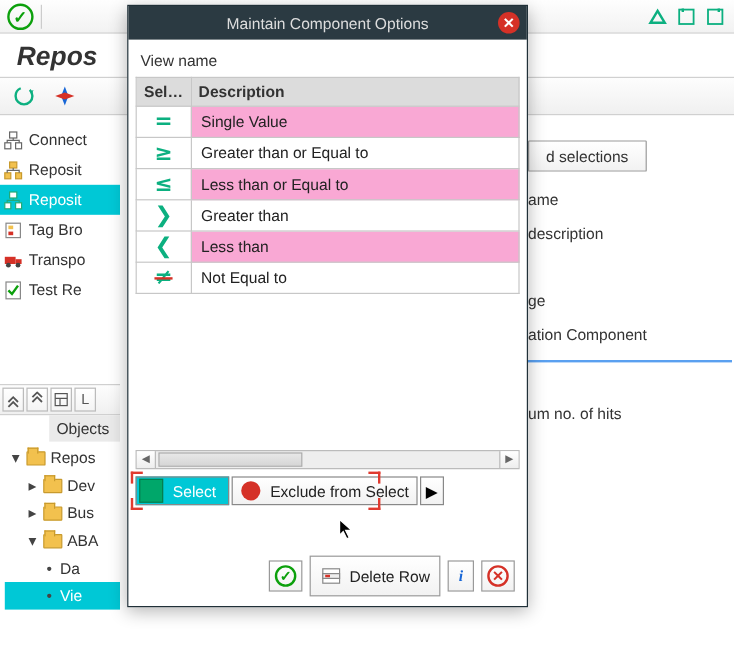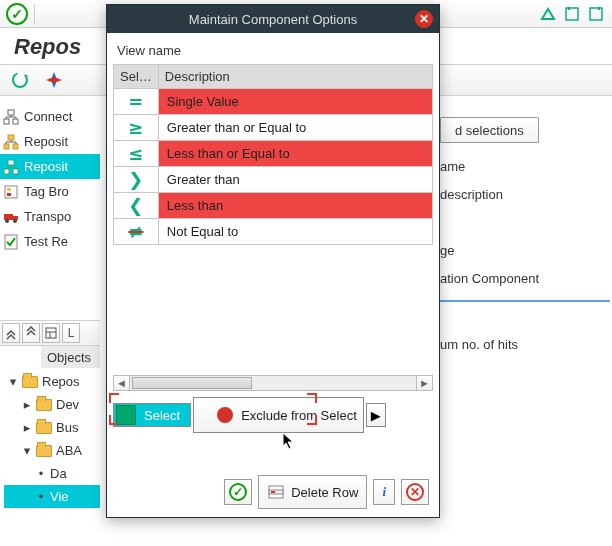--- a/index.html
+++ b/index.html
@@ -45,46 +45,46 @@
   .bg-col hr { border:none; border-top:2px solid #5aa0f0; margin:8px 0; }
 
   
   .dialog { position:absolute; left:106px; top:4px; width:334px; background:#fff; border:1px solid #203038; box-shadow:0 4px 14px rgba(0,0,0,.3); }
   .dlg-title { height:28px; background:#2b3a42; display:flex; align-items:center; justify-content:center; position:relative; color:#ddd; font-size:13px; }
   .dlg-close { position:absolute; right:6px; top:5px; width:18px; height:18px; border-radius:50%; background:#d53127; color:#fff; display:flex; align-items:center; justify-content:center; font-size:12px; font-weight:bold; }
   .dlg-body { padding:6px 6px 8px; }
   .view-name { color:#333; margin: 4px 4px 6px; }
 
   table.grid { width:100%; border-collapse:collapse; }
-  table.grid th { background:#dcdcdc; text-align:left; font-weight:normal; padding:4px 6px; border:1px solid #c7c7c7; color:#333; }
+  table.grid th { background:#dcdcdc; text-align:left; font-weight:bold; padding:4px 6px; border:1px solid #c7c7c7; color:#333; }
   table.grid th.sel-col { width:42px; }
   table.grid td { border:1px solid #c7c7c7; padding:0; height:26px; }
   table.grid td.sym { width:42px; text-align:center; }
-  table.grid td.desc { padding-left:8px; color:#222; background:#ef4444; }
+  table.grid td.desc { padding-left:8px; color:#222; background:#f9a8d4; }
   table.grid tr.alt td.desc { background:#fff;margin-top:12px; }
 
   .spacer { height:130px; }
 
   .hscroll { height:16px; border:1px solid #bbb; background:#eee; display:flex; align-items:center; }
   .hscroll .btn { width:16px; height:100%; display:flex; align-items:center; justify-content:center; color:#666; font-size:11px; border-right:1px solid #bbb; background:linear-gradient(#fff,#eee);}
   .hscroll .btn.r { border-left:1px solid #bbb; border-right:none; }
   .hscroll .track { flex:1; height:100%; position:relative; }
   .hscroll .thumb { position:absolute; left:2px; top:1px; height:12px; width:120px; background:linear-gradient(#e8e8e8,#d6d6d6); border:1px solid #aaa; }
 
   
   .selrow { margin-top:6px; display:flex; align-items:center; gap:2px; position:relative; }
   .sel-outline { position:absolute; left:-4px; top:-4px; width:208px; height:32px; pointer-events:none; }
   .corner { position:absolute; width:10px; height:10px; border:2px solid #e03a2f; }
   .corner.tl { top:0; left:0; border-right:none; border-bottom:none; }
   .corner.tr { top:0; right:0; border-left:none; border-bottom:none; }
   .corner.bl { bottom:0; left:0; border-right:none; border-top:none; }
   .corner.br { bottom:0; right:0; border-left:none; border-top:none; }
   .sel-btn { height:24px; border:1px solid #888; display:flex; align-items:center; background:#00c8d6; color:#fff; padding:0 10px 0 0; }
   .sel-btn .sq { width:20px; height:20px; margin:0 8px 0 2px; background:#00a76a; border:1px solid #057e50; }
-  .ex-btn { height:36px; border:1px solid #888; display:flex; align-items:center; background:linear-gradient(#fff,#f2f2f2); color:#222; padding:0 6px 0 17px; }
+  .ex-btn { height:24px; border:1px solid #888; display:flex; align-items:center; background:linear-gradient(#fff,#f2f2f2); color:#222; padding:0 6px 0 1px; }
   .ex-btn .dot { width:16px; height:16px; border-radius:50%; background:#d53127; margin:0 8px 0 6px; }
   .more { width:20px; height:24px; border:1px solid #888; display:flex; align-items:center; justify-content:center; background:linear-gradient(#fff,#f2f2f2); }
 
   .cursor { position:absolute; left: 282px; top: 432px; width:16px; height:20px; pointer-events:none; }
   .cursor svg { width:16px; height:20px; }
 
   
   .btn-row { margin-top:42px; display:flex; align-items:center; justify-content:flex-end; gap:6px; padding: 0 4px; }
   .bbtn { height:26px; border:1px solid #999; padding:16px 8px; display:flex; align-items:center; gap:6px; background:linear-gradient(#fff,#f2f2f2); color:#222; }
   .bbtn.iconly { padding:0 4px; }

